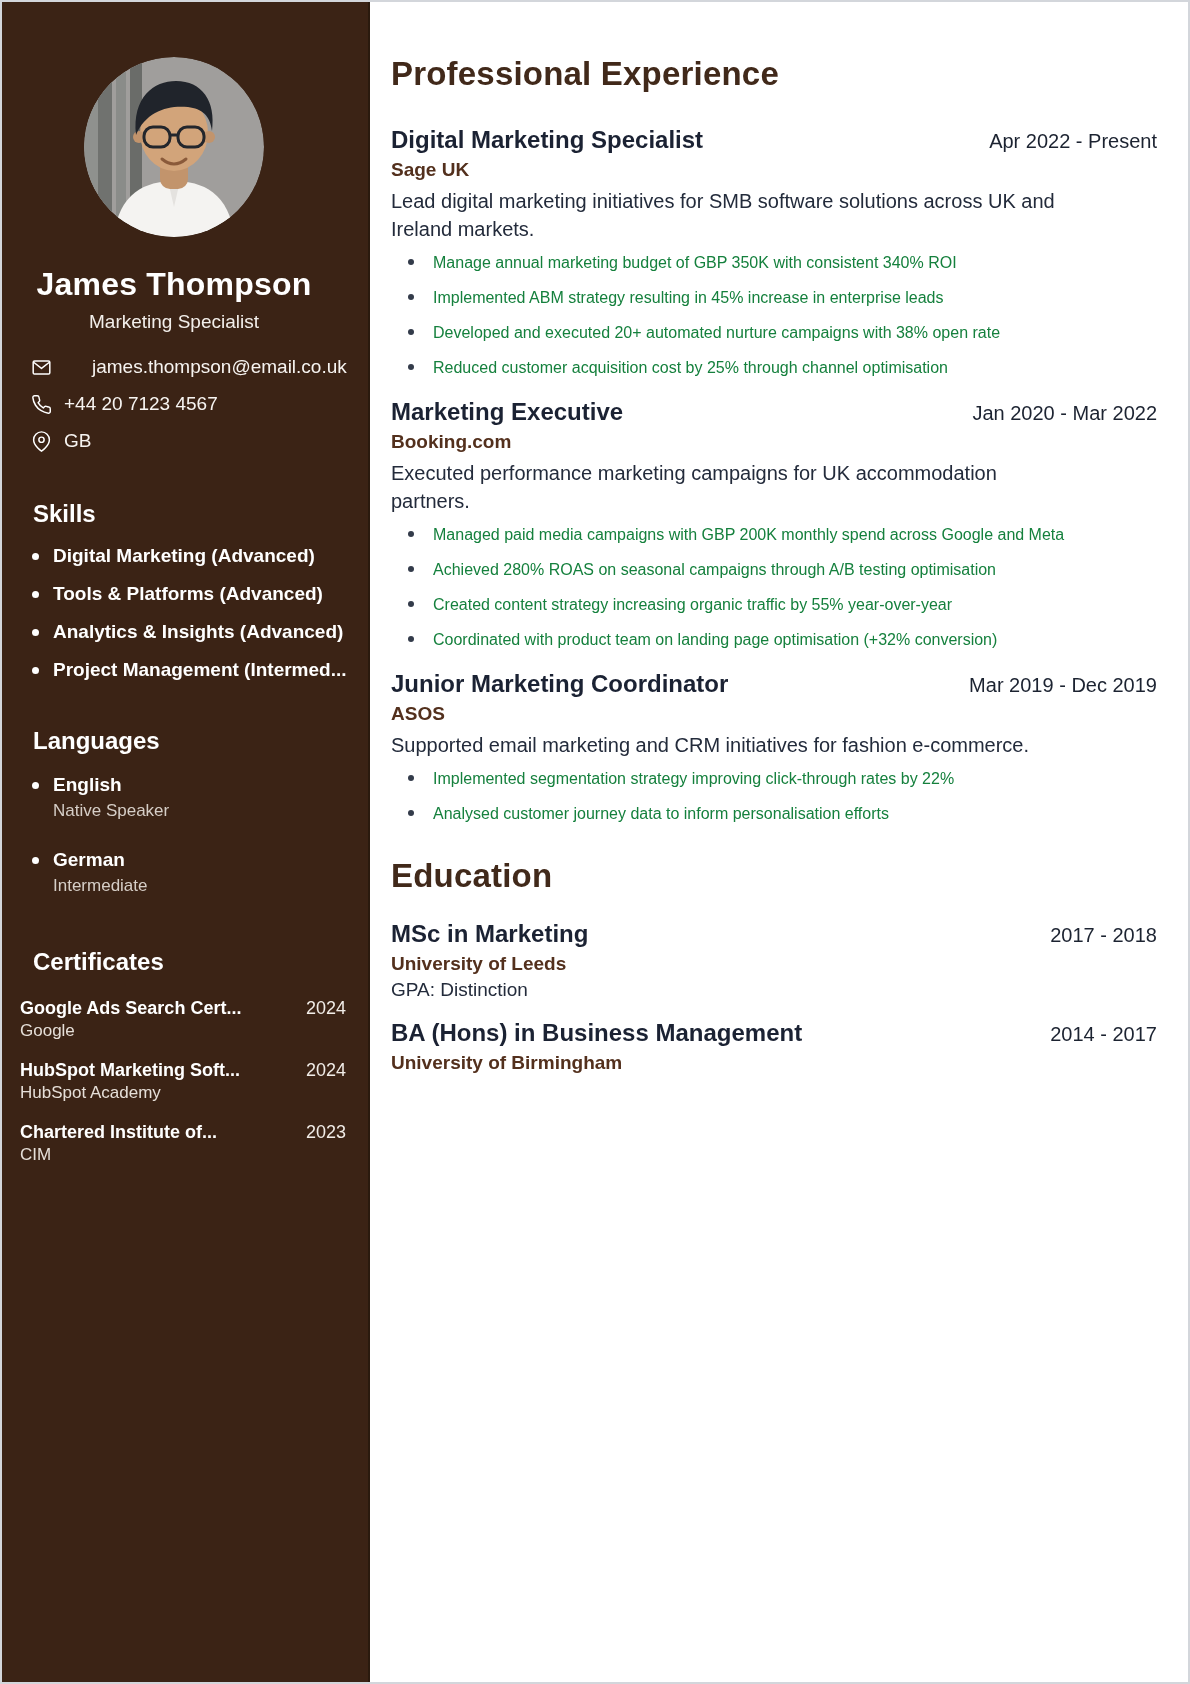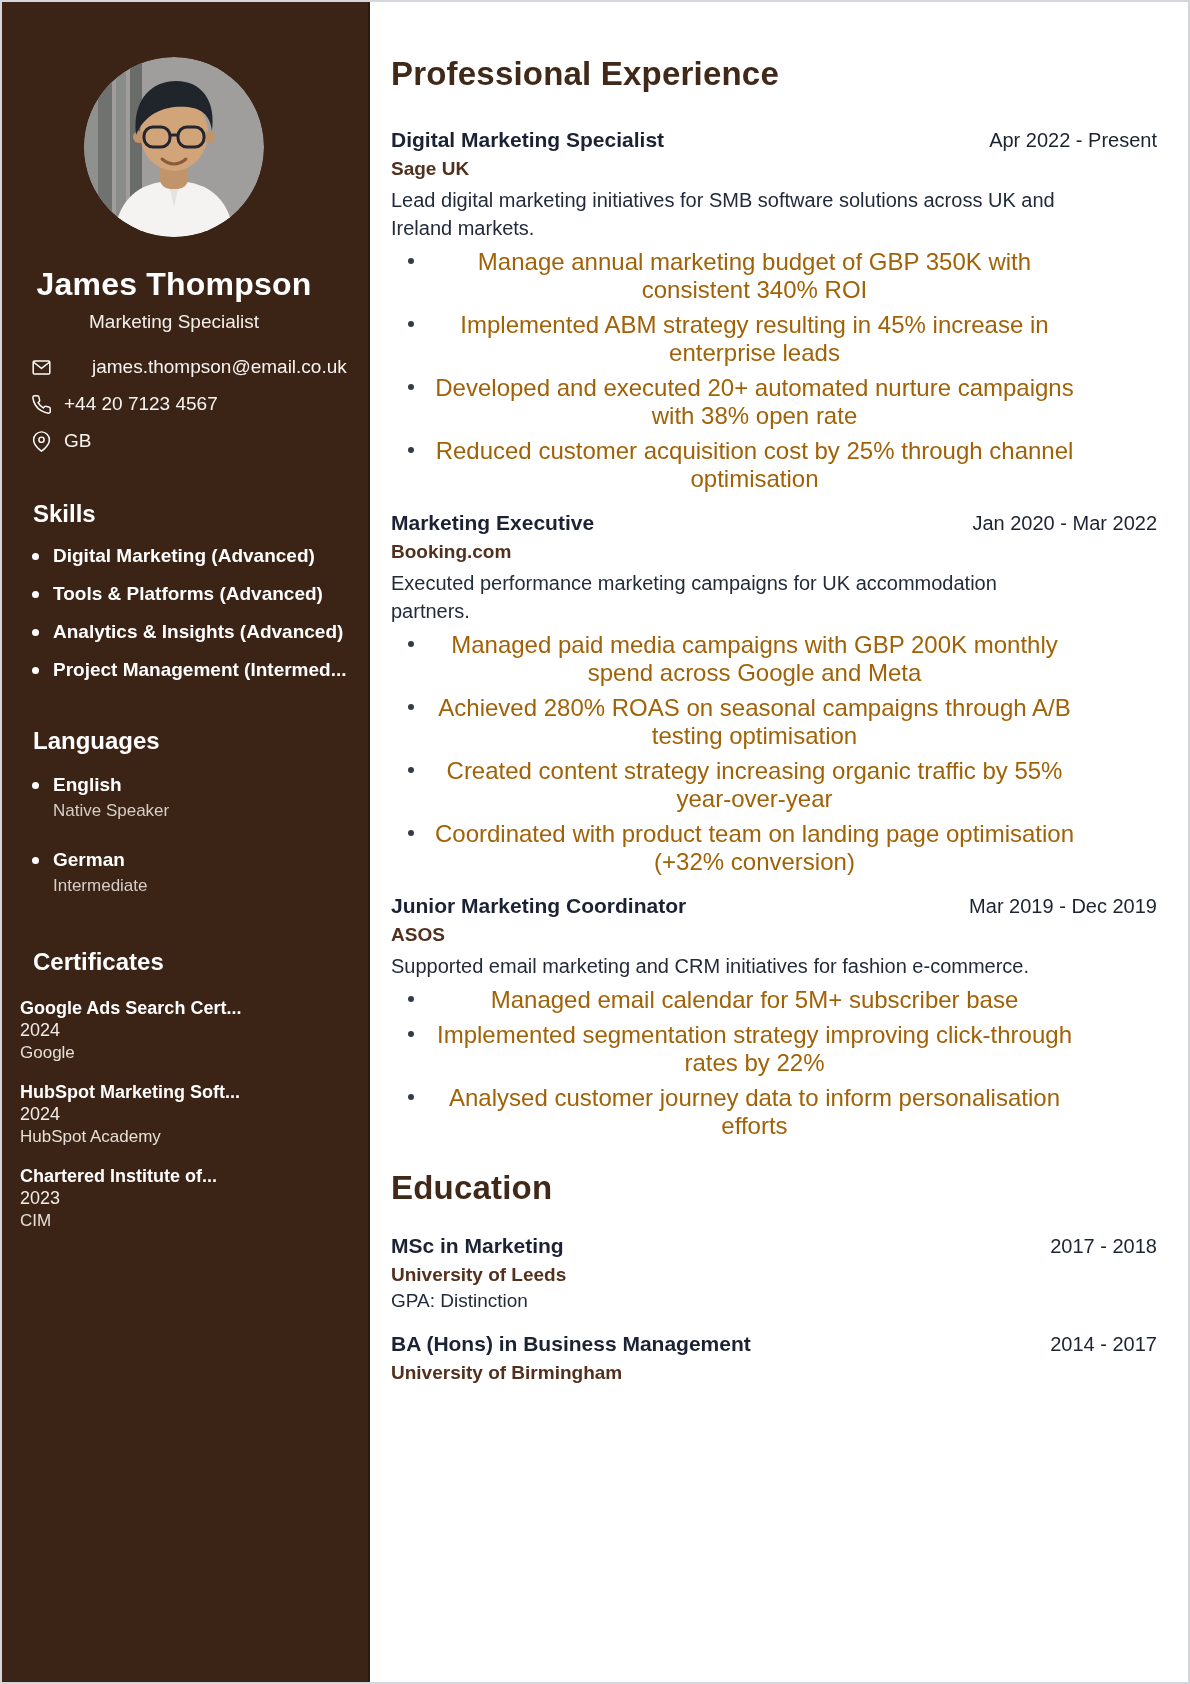--- a/index.html
+++ b/index.html
@@ -76,21 +76,21 @@
     margin-left: 30px;
     font-size: 19px; font-weight: 600; line-height: 24px; color: #ffffff;
   }
   .lang-level {
     margin-left: 51px; margin-top: 3px;
     font-size: 17px; line-height: 22px; color: #d6cec7; font-weight: 400;
   }
   .cert-list { margin-top: 20px; }
   .cert-item { margin: 18px 0 0 18px; }
   .cert-item:first-child { margin-top: 0; }
-  .cert-top { display: flex; justify-content: space-between; align-items: baseline; flex-direction: column; }
+  .cert-top { display: flex; justify-content: space-between; align-items: baseline; }
   .cert-title {
     font-size: 18px; font-weight: bold; line-height: 22px; color: #ffffff;
     white-space: nowrap; overflow: hidden; max-width: 255px;
   }
   .cert-year { font-size: 18px; line-height: 22px; color: #f1ece7; font-weight: 400; }
   .cert-org { margin-top: 2px; font-size: 17px; line-height: 20px; color: #e6dfd8; font-weight: 400; }
   
   .main {
     flex: 1; height: 100%;
     padding: 52px 31px 12px 21px;
@@ -100,38 +100,38 @@
   .main-h {
     font-size: 33px; font-weight: bold; line-height: 40px; color: #41291A;
     letter-spacing: 0.2px;
   }
   .main-h.edu { margin-top: 28px; }
   .entries { margin-top: 32px; }
   .entries.edu-entries { margin-top: 24px; }
   .entry { margin-bottom: 16px; }
   .entry-head { display: flex; justify-content: space-between; align-items: baseline; }
   .entry-title {
-    font-size: 21px; font-weight: bold; line-height: 28px; color: #1B2233;
+    font-size: 24px; font-weight: bold; line-height: 28px; color: #1B2233;
   }
   .entry-date {
     font-size: 20px; line-height: 28px; color: #1C2331; white-space: nowrap;
     font-weight: 400;
   }
   .entry-org {
     margin-top: 2px;
     font-size: 19px; font-weight: 600; line-height: 26px; color: #53301D;
   }
   .entry-desc {
     margin-top: 4px; max-width: 685px;
     font-size: 20px; line-height: 28px; color: #232B3B; font-weight: 400;
   }
   ul.bullets { margin-top: 6px; list-style: none; max-width: 685px; }
   ul.bullets li {
     position: relative; padding-left: 42px; margin-top: 7px;
-    font-size: 24px; line-height: 28px; color: #a16207; text-align: center;
+    font-size: 16px; line-height: 28px; color: #15803d;
   }
   ul.bullets li:first-child { margin-top: 0; }
   ul.bullets li::before {
     content: ""; position: absolute; left: 17px; top: 10px;
     width: 6px; height: 6px; border-radius: 50%; background: #333B4A;
   }
   .gpa { font-size: 19px; line-height: 26px; color: #232B3B; font-weight: 400; }
 </style>
 </head>
 <body>
@@ -308,21 +308,20 @@
       </section>
 
       <section class="entry">
         <div class="entry-head">
           <span class="entry-title">Junior Marketing Coordinator</span>
           <span class="entry-date">Mar 2019 - Dec 2019</span>
         </div>
         <div class="entry-org">ASOS</div>
         <div class="entry-desc">Supported email marketing and CRM initiatives for fashion e-commerce.</div>
         <ul class="bullets">
-          <li>Managed email calendar for 5M+ subscriber base</li>
           <li>Implemented segmentation strategy improving click-through rates by 22%</li>
           <li>Analysed customer journey data to inform personalisation efforts</li>
         </ul>
       </section>
     </div>
 
     <h1 class="main-h edu">Education</h1>
 
     <div class="entries edu-entries">
 

